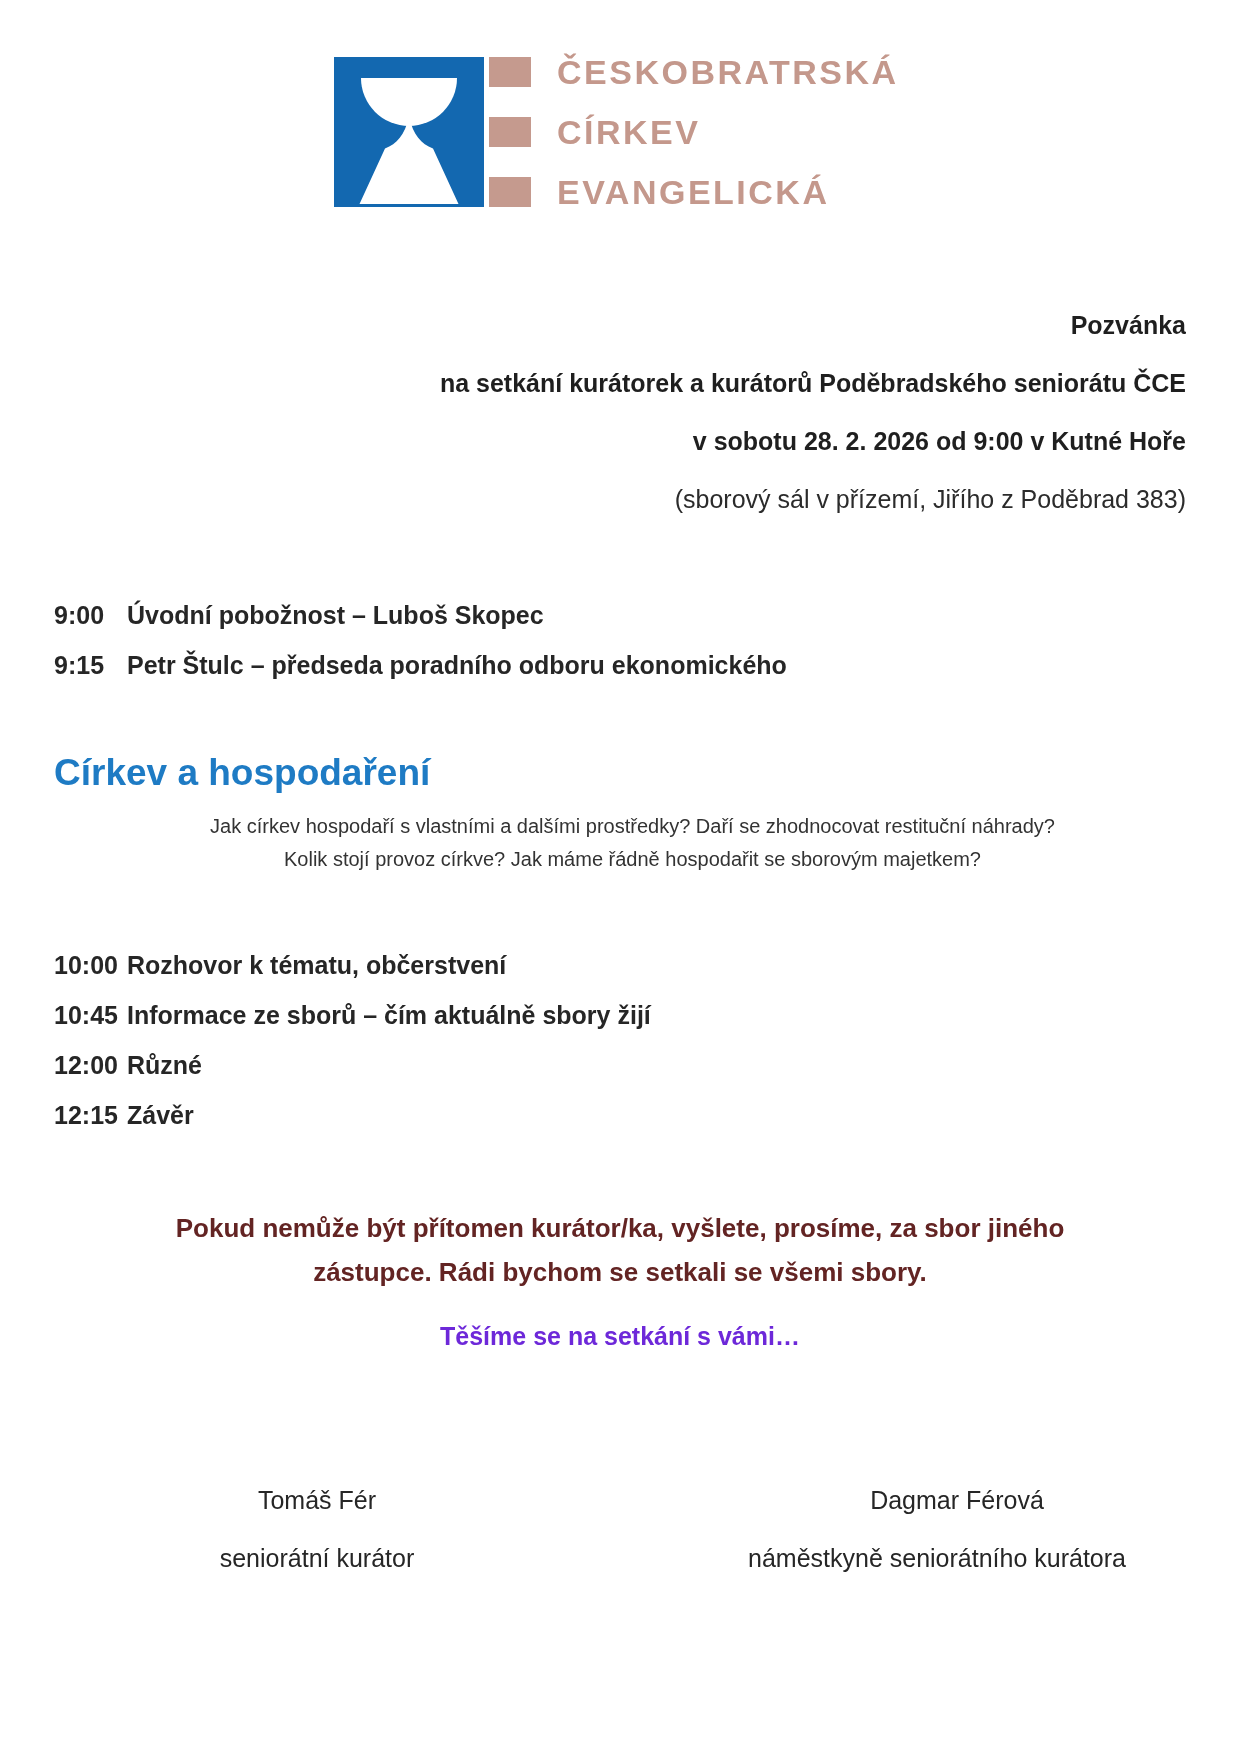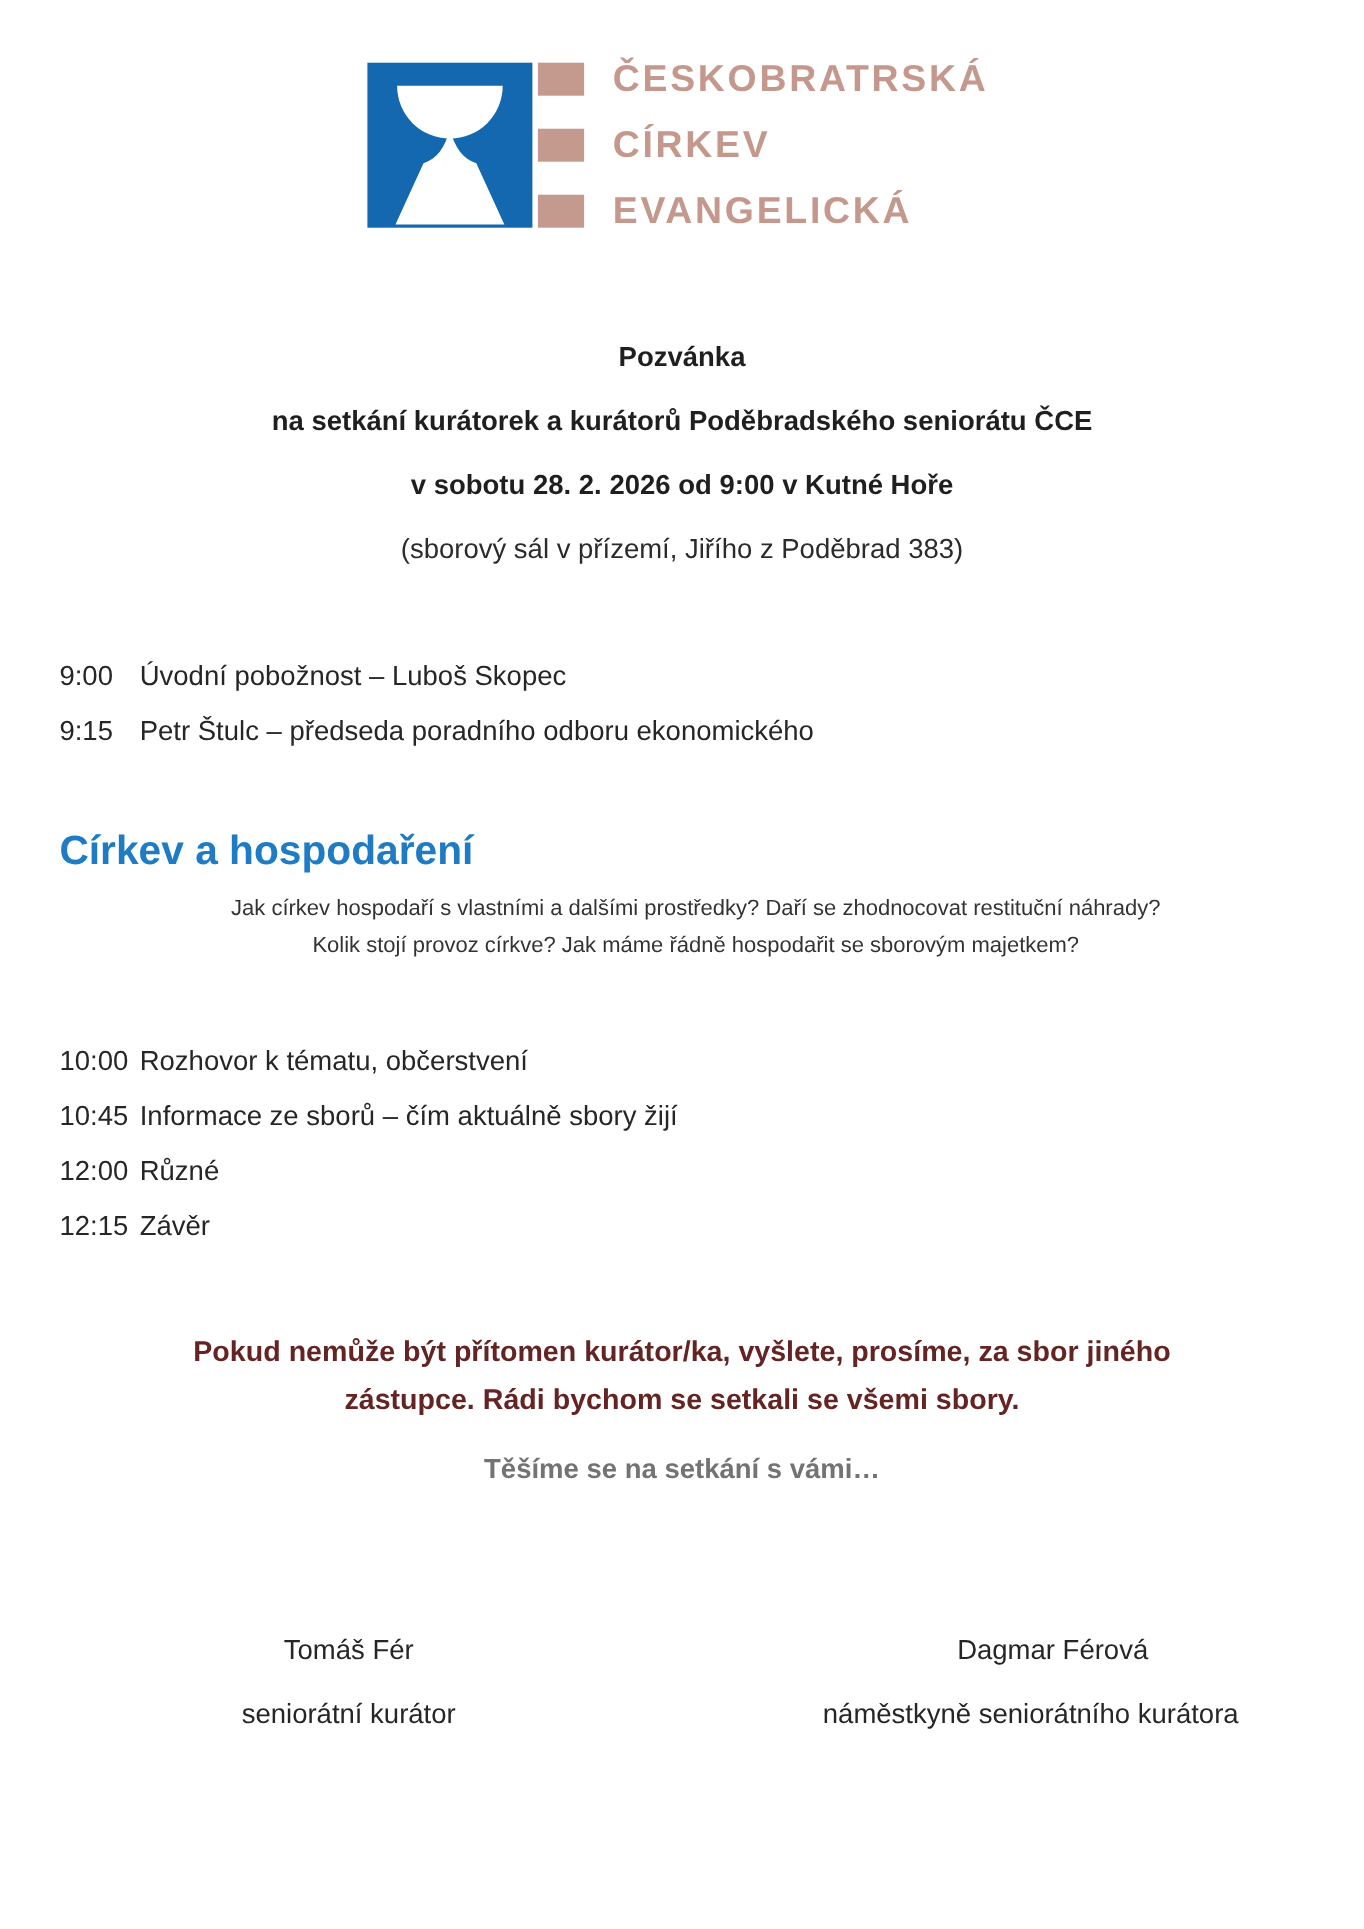--- a/index.html
+++ b/index.html
@@ -36,26 +36,26 @@
     margin-left:26px;
     margin-top:-15px;
     font-size:34px;
     font-weight:700;
     letter-spacing:2.5px;
     line-height:60px;
     color:#c4988c;
     white-space:nowrap;
   }
   
-  .title-block{margin-top:89px;text-align:center;}
+  .title-block{margin-top:89px;text-align:right;}
   .title-block p{margin:0;line-height:58px;font-size:25px;}
   .title-block .bold{font-weight:700;color:#1f1f1f;}
   .title-block .regular{font-weight:400;color:#2b2b2b;}
   
-  .schedule{}
+  .schedule{font-weight:bold;}
   .schedule-morning{margin-top:62px;}
   .schedule-late{margin-top:64px;}
   .schedule .row{display:flex;line-height:50px;font-size:25px;color:#262626;}
   .schedule .time{width:73px;flex:0 0 auto;}
   .schedule .item{flex:1;}
   
   .topic-heading{
     margin:60px 0 0 0;
     text-align:left;
     font-size:37px;
@@ -63,21 +63,21 @@
     line-height:46px;
     color:#1e7bc4;
   }
   .topic-desc{margin-top:14px;text-align:center;padding-left:25px;}
   .topic-desc p{margin:0;font-size:20px;line-height:33px;color:#333333;}
   
   .notice{margin-top:66px;text-align:center;color:#632423;font-weight:700;}
   .notice p{margin:0;font-size:26px;line-height:44px;}
   .closing{
     margin-top:24px;text-align:center;
-    color:#737373;font-weight:700;
+    color:#6d28d9;font-weight:700;
     font-size:25px;line-height:36px;
   }
   
   .signatures{
     margin-top:130px;
     display:grid;
     grid-template-columns:526px 714px;
   }
   .sig-cell{text-align:center;}
   .sig-name{margin:0;font-size:25px;line-height:32px;color:#262626;}

